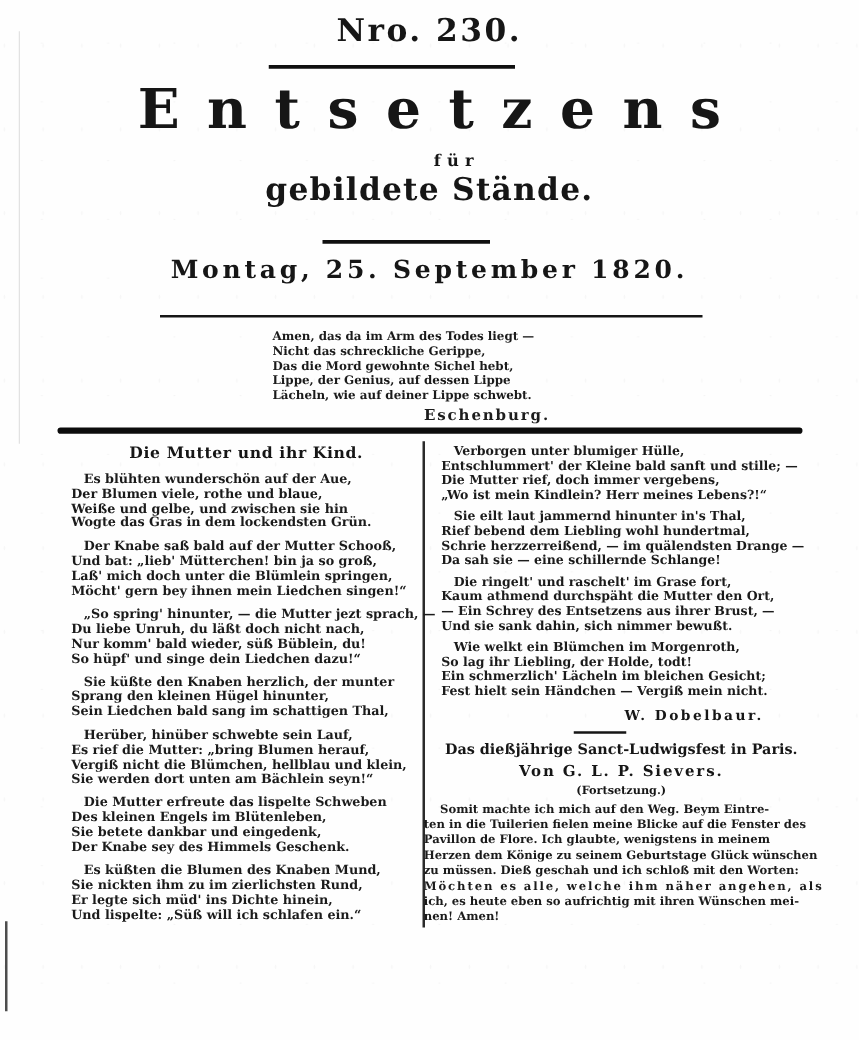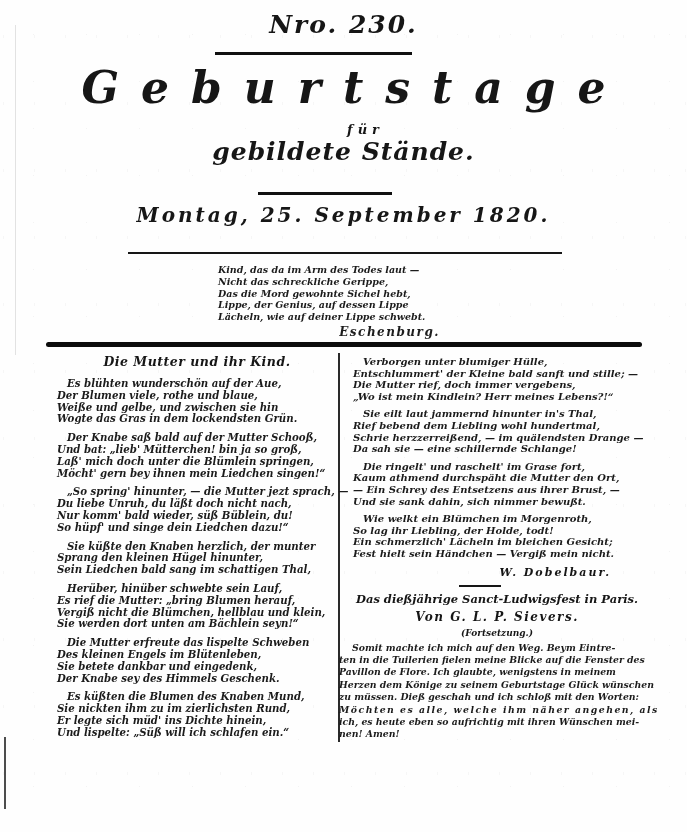--- a/index.html
+++ b/index.html
@@ -3,21 +3,20 @@
 <meta charset="utf-8">
 <style>
   html,body{margin:0;padding:0;background:#ffffff;}
   .page{
     position:relative;width:687px;height:832px;background:#fefefe;
     font-family:"DejaVu Serif", serif;color:#161616;overflow:hidden;
     background-image:radial-gradient(rgba(0,0,0,0.045) 0.6px, transparent 0.9px),
                      radial-gradient(rgba(0,0,0,0.03) 0.6px, transparent 0.9px);
     background-size:53px 47px, 31px 67px;
     background-position:7px 11px, 19px 3px;
-    font-style:italic;
   }
   .abs{position:absolute;}
   .center{width:100%;text-align:center;}
   .b{font-weight:bold;}
   .issue{top:10px;font-size:25px;letter-spacing:2px;}
   .rule{background:#101010;}
   .rule1{top:52px;left:215px;width:197px;height:3px;}
   .masthead{top:62px;font-size:44px;font-weight:bold;letter-spacing:22px;text-indent:22px;white-space:nowrap;}
   .fuer{top:122px;font-size:13px;font-weight:bold;letter-spacing:5px;padding-left:22px;}
   .subtitle{top:137px;font-size:25px;font-weight:bold;letter-spacing:1px;}
@@ -52,30 +51,30 @@
 </head>
 <body>
 
 <div class="page">
 
   <div class="abs artifact-top"></div>
   <div class="abs artifact-bottom"></div>
 
   <div class="abs center issue b">Nro. 230.</div>
   <div class="abs rule rule1"></div>
-  <div class="abs center masthead">Geburtstage</div>
+  <div class="abs center masthead">Entsetzens</div>
   <div class="abs center fuer">für</div>
   <div class="abs center subtitle">gebildete Stände.</div>
   <div class="abs rule rule2"></div>
   <div class="abs center dateline">Montag, 25. September 1820.</div>
   <div class="abs rule-thin"></div>
 
   <div class="abs epigraph">
     <div>
-        <div class="pline" style="font-size:9.5px;font-weight:bold;">Kind, das da im Arm des Todes laut —</div>
+        <div class="pline" style="font-size:9.5px;font-weight:bold;">Amen, das da im Arm des Todes liegt —</div>
         <div class="pline" style="font-size:9.5px;font-weight:bold;">Nicht das schreckliche Gerippe,</div>
         <div class="pline" style="font-size:9.5px;font-weight:bold;">Das die Mord gewohnte Sichel hebt,</div>
         <div class="pline" style="font-size:9.5px;font-weight:bold;">Lippe, der Genius, auf dessen Lippe</div>
         <div class="pline" style="font-size:9.5px;font-weight:bold;">Lächeln, wie auf deiner Lippe schwebt.</div>
       </div>
     <div class="epigraph-attr">Eschenburg.</div>
   </div>
 
   <div class="abs rule-thick"></div>
   <div class="abs divider"></div>

